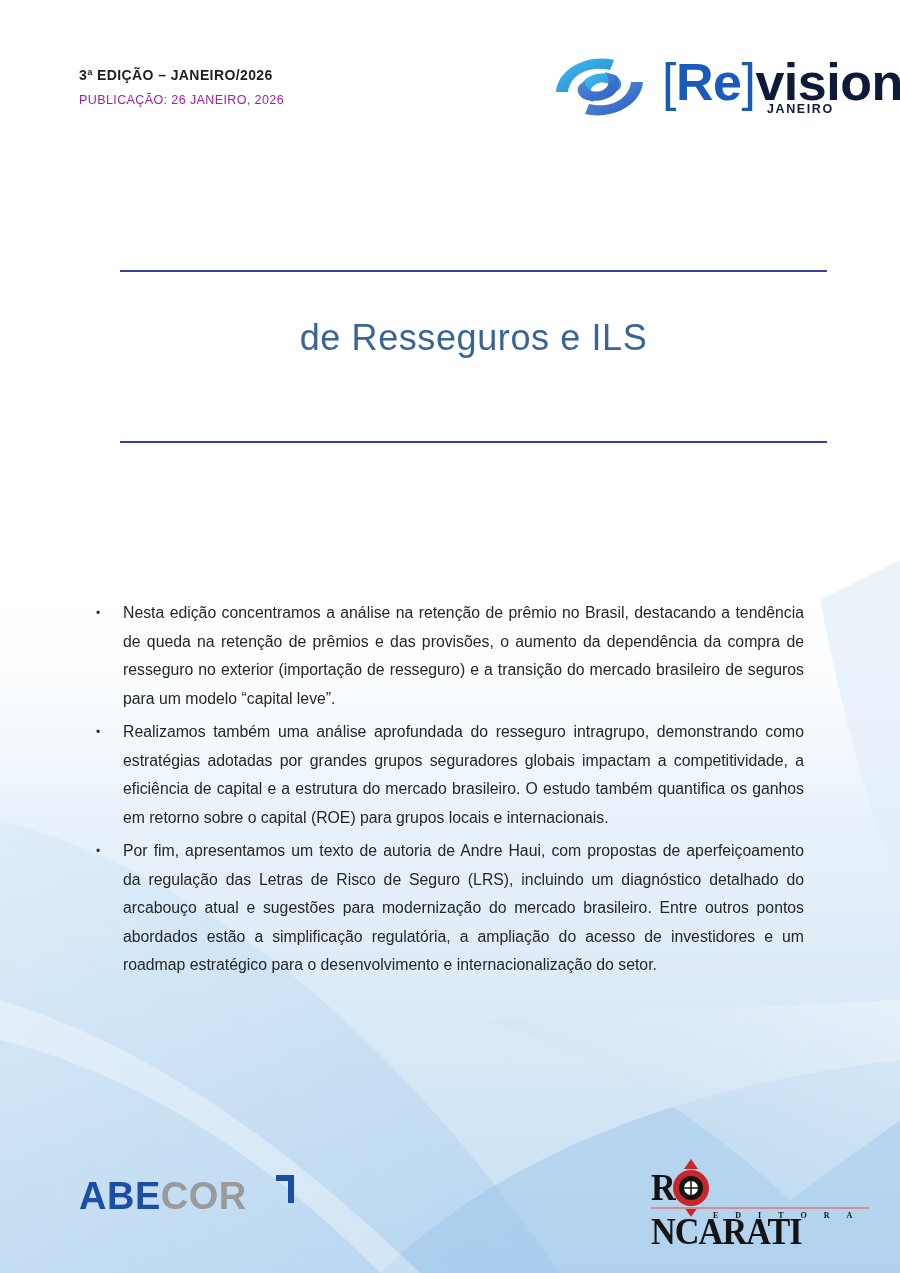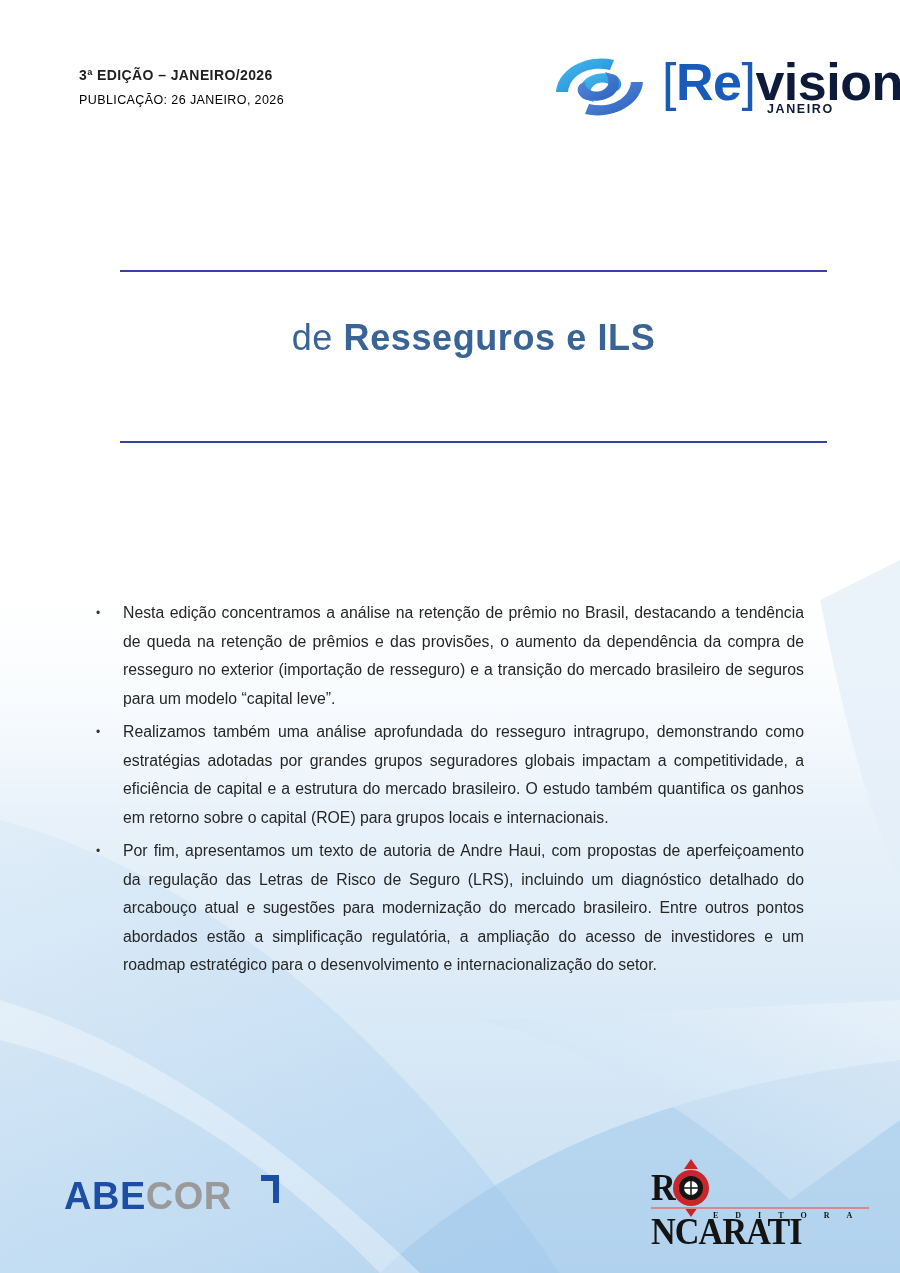--- a/index.html
+++ b/index.html
@@ -9,47 +9,47 @@
     font-family: "Liberation Sans", sans-serif;
     color: #2b2b2b;
   }
   .bg {
     position: absolute; left: 0; top: 0; width: 900px; height: 1273px;
     z-index: 0; pointer-events: none;
   }
   .layer { position: absolute; z-index: 1; margin-left: 24px; }
 
   .edition { left: 55px; top: 67px; font-size: 14px; font-weight: bold; color: #1f1f1f; letter-spacing: 0.4px; }
-  .pubdate { left: 55px; top: 93px; font-size: 12.5px; color: #000000; letter-spacing: 0.4px; }
+  .pubdate { left: 55px; top: 93px; font-size: 12.5px; color: #a21caf; letter-spacing: 0.4px; }
 
   .logo-revision { left: 528px; top: 52px; width: 330px; height: 70px; }
   .logo-revision .mark { position: absolute; left: 0; top: 0; }
   .logo-revision .wordmark { position: absolute; left: 110px; top: 4px; font-size: 52px; font-weight: bold; letter-spacing: -0.5px; line-height: 52px; }
   .logo-revision .br { color: #1a5ab8; font-weight: normal; }
   .logo-revision .re { color: #1a5ab8; }
   .logo-revision .vis { color: #0e1a3a; }
   .logo-revision .research { position: absolute; left: 215px; top: 50px; font-size: 12.5px; font-weight: bold; color: #0e1a3a; letter-spacing: 1.6px; }
 
   .rule { left: 96px; width: 707px; height: 0; border-top: 2px solid #3a3fa8; }
   .rule.top { top: 270px; }
   .rule.bottom { top: 441px; }
 
   .title { left: 96px; top: 316px; width: 707px; text-align: center; color: #3a6496; }
   .title .line1 { font-size: 36px; letter-spacing: 0.6px; line-height: 44px; font-weight: normal; }
   .title .line2 { font-size: 36px; letter-spacing: 0.6px; line-height: 44px; }
-  .title .line2 b { font-weight: bold; }
+  .title .line2 b { font-weight: normal; }
 
   .bullets { left: 96px; top: 599px; width: 708px; margin: 0; padding: 0; list-style: none; }
   .bullets li {
     position: relative; padding-left: 27px; font-size: 15.8px; line-height: 28.5px;
     text-align: justify; color: #262626; margin-bottom: 5px;
   }
   .bullets li .dot { position: absolute; left: 0; top: 0; font-size: 12px; color: #333; }
 
-  .abecor { left: 40px; top: 1175px; width: 220px; height: 45px; text-align: center; }
+  .abecor { left: 55px; top: 1175px; width: 220px; height: 45px; text-align: center; }
   .abecor .a { position: absolute; left: 0; top: 0; font-size: 38px; font-weight: bold; letter-spacing: 0.5px; }
   .abecor .blue { color: #1c4fa3; }
   .abecor .gray { color: #9a9a9a; }
 
   .roncarati { left: 627px; top: 1165px; width: 225px; height: 60px; font-family: Liberation Serif, serif; }
   .roncarati .word { position: absolute; left: 0; top: 0; font-size: 38px; font-weight: bold; color: #141414; letter-spacing: -1px; transform: scaleX(0.9); transform-origin: left; }
   .roncarati .editora { position: absolute; left: 62px; top: 46px; font-size: 8px; font-weight: bold; color: #141414; letter-spacing: 17px; }
   .roncarati .underline { position: absolute; left: 0; top: 42px; width: 218px; height: 1.5px; background: #d58b8b; }
 </style>
 </head>

